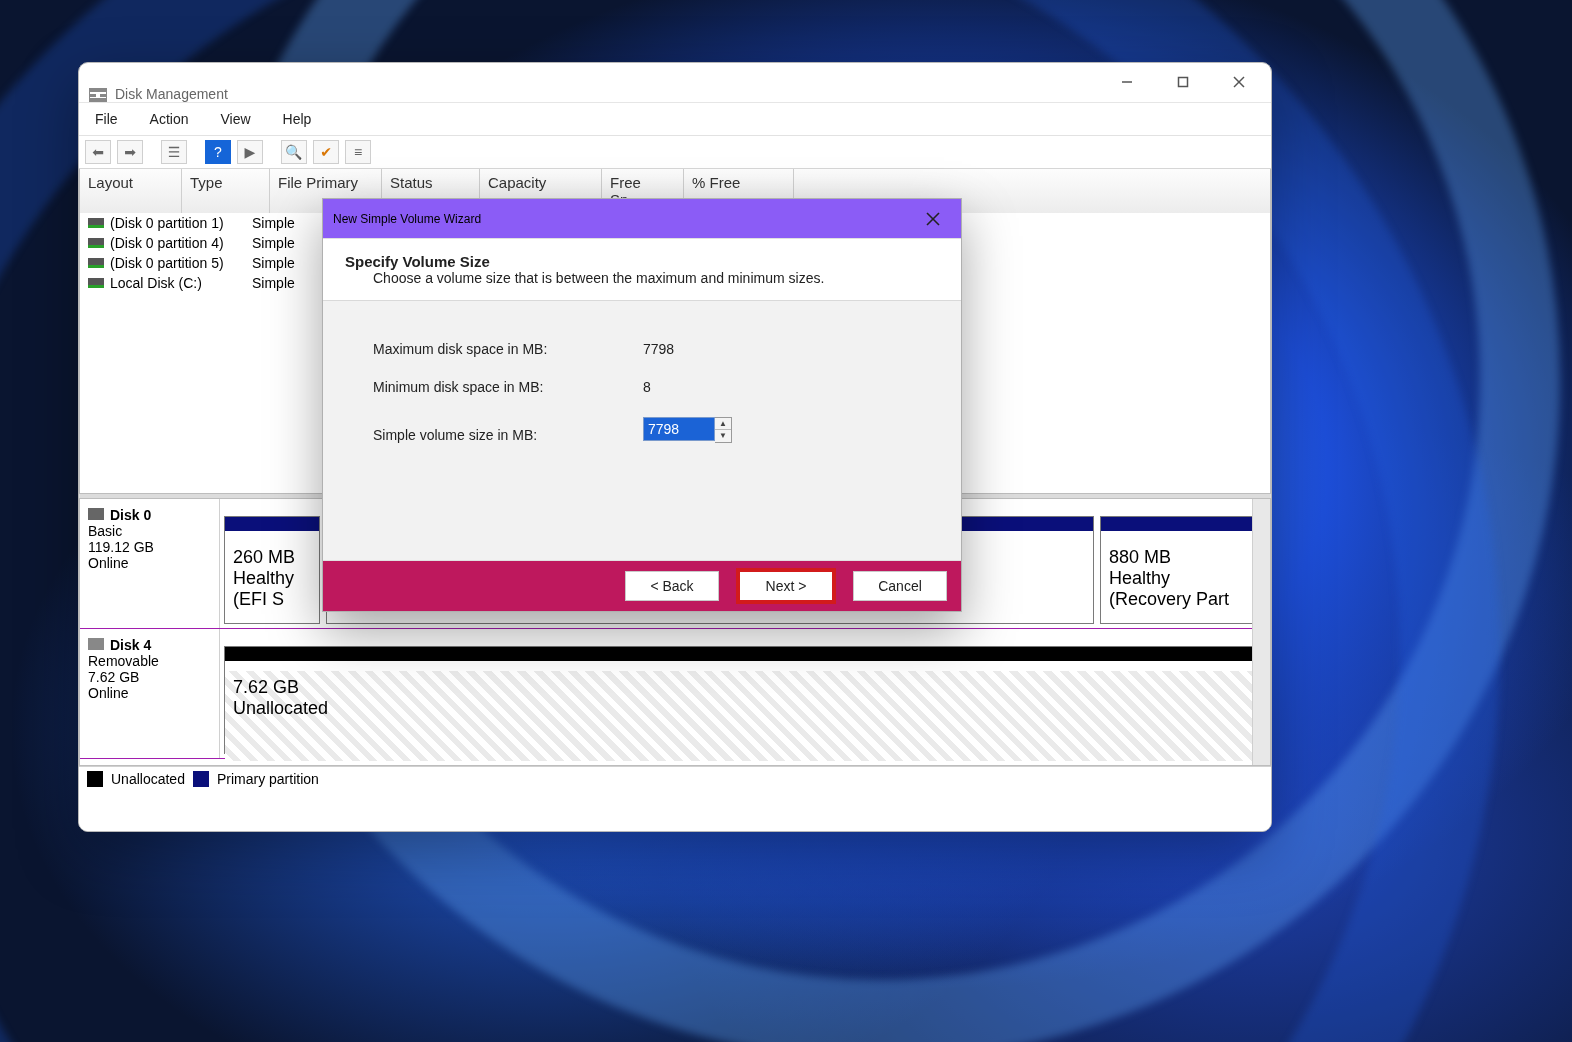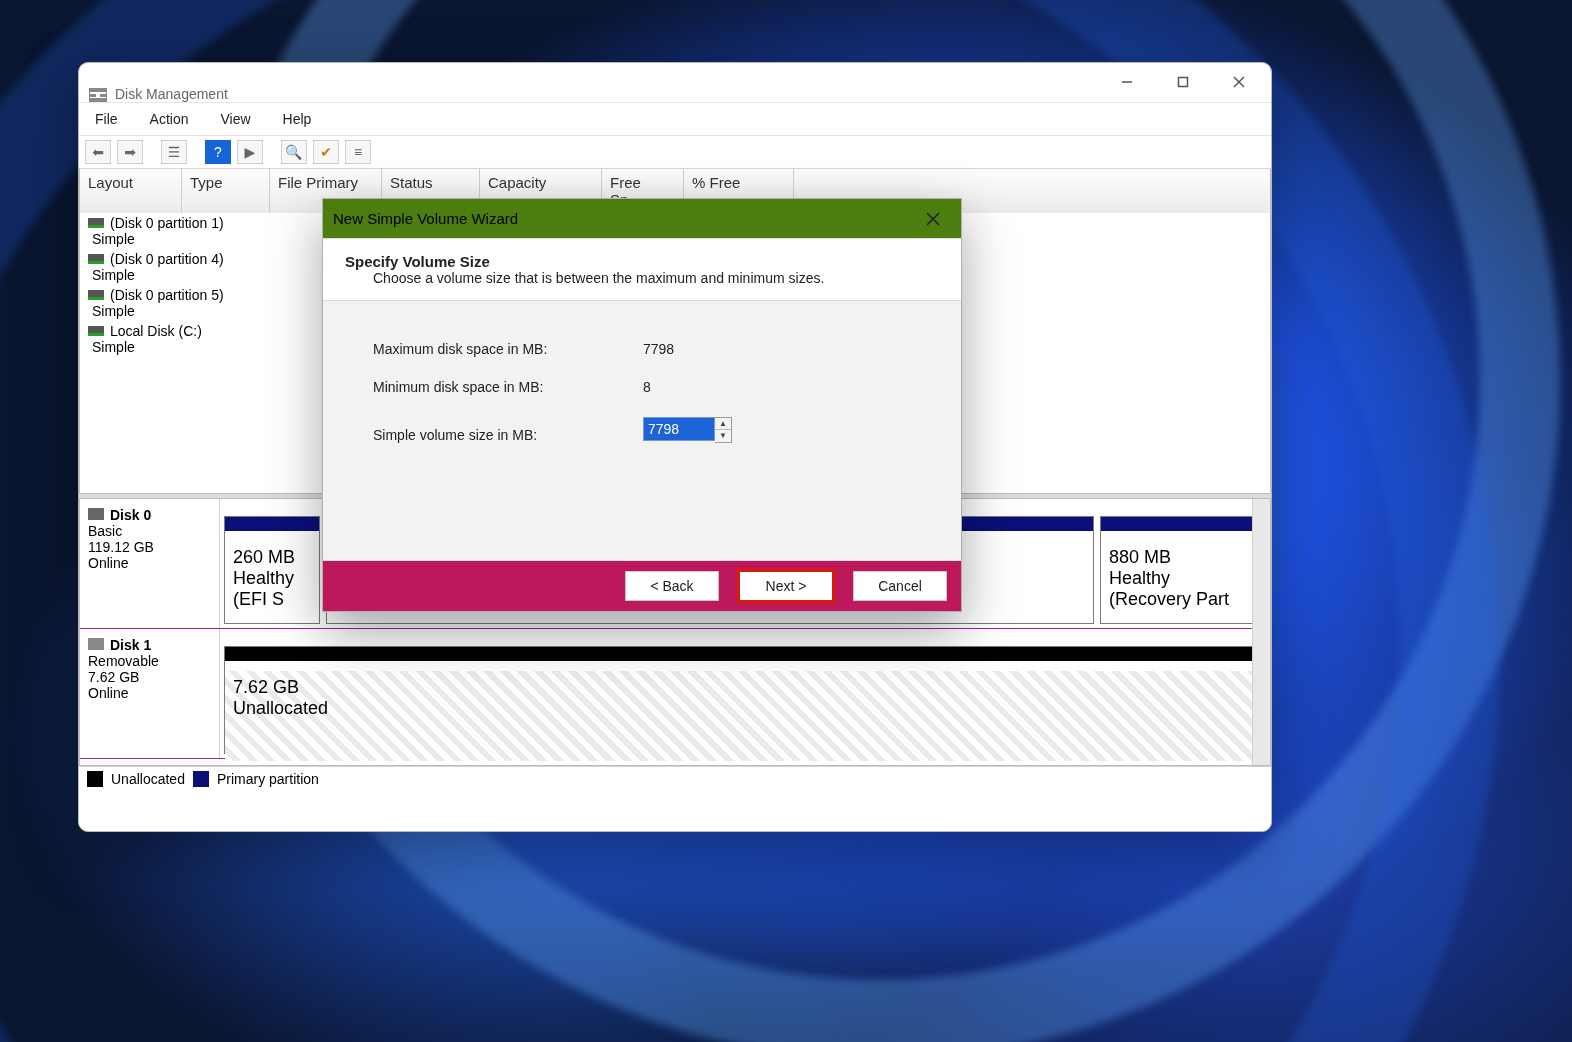--- a/index.html
+++ b/index.html
@@ -100,21 +100,21 @@
   .vol-head .col {
     border-right: 1px solid #cfcfcf;
     padding: 5px 8px;
     color: #333;
     font-size: 15px;
   }
   .c-vol{width:160px}.c-lay{width:102px}.c-type{width:88px}
   .c-fs{width:112px}.c-stat{width:98px}.c-cap{width:122px}
   .c-free{width:82px}.c-pct{flex:0 0 110px}
   .vol-body { height: 280px; background: #fff; overflow:hidden;}
-  .vol-row { display: flex; padding: 2px 0 2px 8px; align-items:flex-start;flex-direction:column;}
+  .vol-row { display: flex; padding: 2px 0 2px 8px; align-items:flex-end;}
   .disk-icon { width:16px;height:10px;background:#555;border-bottom:3px solid #2aa02a;margin-right:6px;display:inline-block;}
   .vol-row .cv{width:160px;display:flex;align-items:center}
   .vol-row .cl{width:102px;padding-left:4px}
 
   
   .disks-panel {
     flex: 1;
     border-top: 4px solid #dcdcdc;
     background: #fff;
     position: relative;
@@ -160,22 +160,22 @@
   .dialog {
     position:absolute;
     left:322px; top:198px;
     width:640px;
     background:#fff;
     border:1px solid #b0b0b0;
     box-shadow:0 20px 50px rgba(0,0,0,.35);
   }
   .dlg-titlebar{
     height:40px;display:flex;align-items:center;justify-content:space-between;
-    padding:0 10px;border-bottom:1px solid #e0e0e0;background:#4d7c0f;
-    font-size:15px;
+    padding:0 10px;border-bottom:1px solid #e0e0e0;background:#8b5cf6;
+    font-size:12px;
   }
   .dlg-close{width:36px;height:36px;display:flex;align-items:center;justify-content:center;font-size:18px;}
   .dlg-head{
     padding:14px 22px 14px 22px;background:#fff;border-bottom:1px solid #d9d9d9;
   }
   .dlg-head .ht{font-weight:700;color:#222;font-size:15px}
   .dlg-head .hs{color:#222;padding-left:28px;font-size:14px}
   .dlg-body{
     background:#f2f2f2;padding:40px 30px 120px 50px;
     min-height:310px;
@@ -338,21 +338,21 @@
             <div class="pbody">
               <div>880 MB</div>
               <div>Healthy (Recovery Part</div>
             </div>
           </div>
         </div>
       </div>
 
       <div class="disk-row" style="height:130px">
         <div class="disk-label">
-          <div><span class="dl-icon" style="background:#888"></span><b>Disk 1</b></div>
+          <div><span class="dl-icon" style="background:#888"></span><b>Disk 4</b></div>
           <div>Removable</div>
           <div>7.62 GB</div>
           <div>Online</div>
         </div>
         <div class="disk-parts">
           <div class="part-box unalloc" style="flex:1">
             <div class="stripe"></div>
             <div class="pbody unalloc-pattern" style="height:90px">
               <div>7.62 GB</div>
               <div>Unallocated</div>

